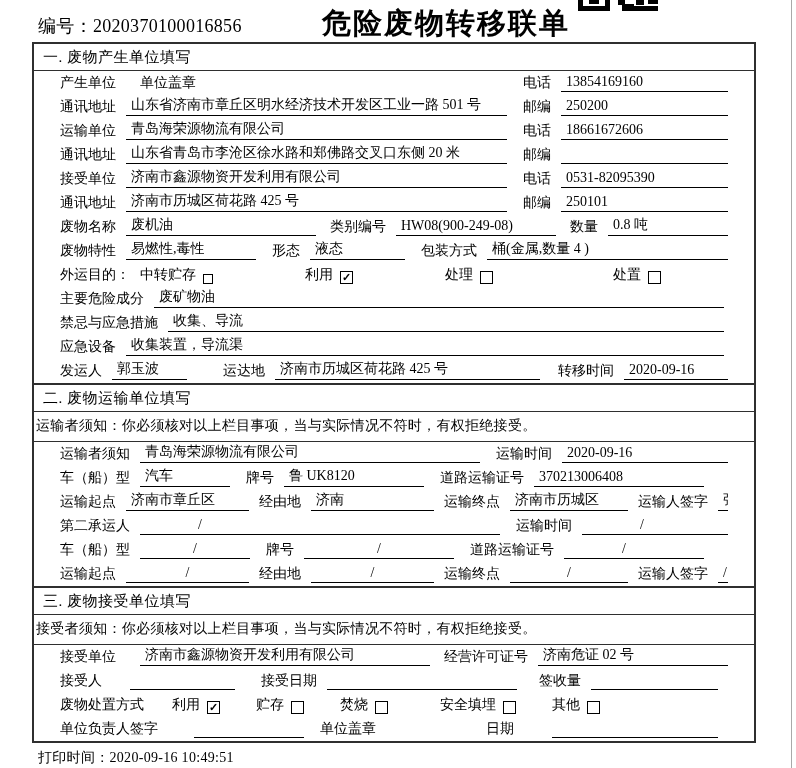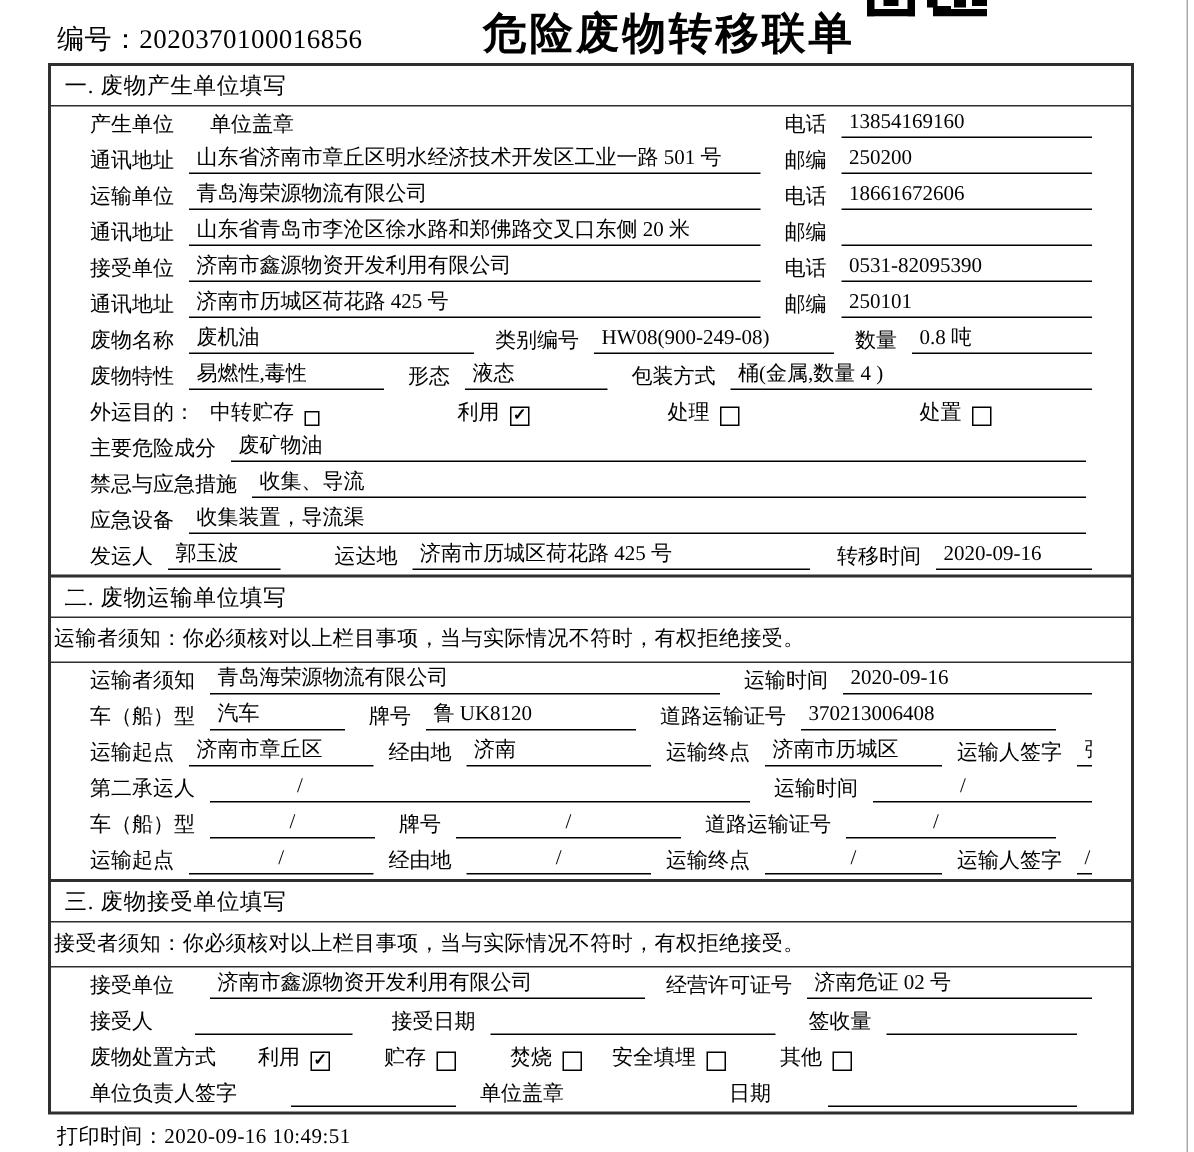--- a/index.html
+++ b/index.html
@@ -317,21 +317,21 @@
         <span class="cb"><span>✓</span></span>
       </span>
       <span class="opt" style="margin-left:36px">
         <span>贮存</span>
         <span class="cb"><span></span></span>
       </span>
       <span class="opt" style="margin-left:36px">
         <span>焚烧</span>
         <span class="cb"><span></span></span>
       </span>
-      <span class="opt" style="margin-left:20px">
+      <span class="opt" style="margin-left:52px">
         <span>安全填埋</span>
         <span class="cb"><span></span></span>
       </span>
       <span class="opt" style="margin-left:36px">
         <span>其他</span>
         <span class="cb"><span></span></span>
       </span>
     </div>
 
     <div class="row">

